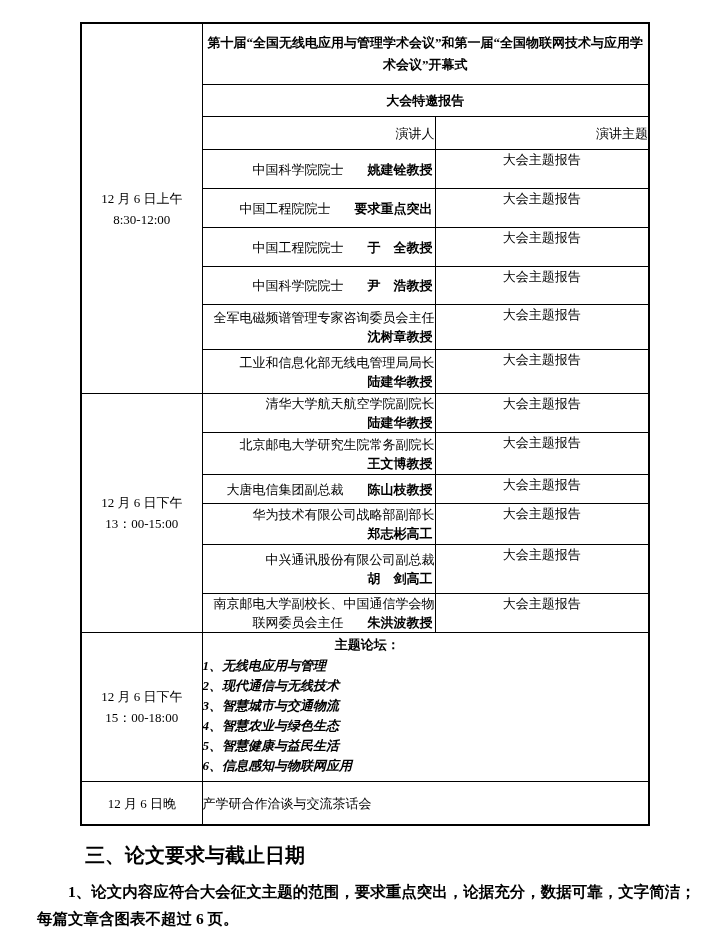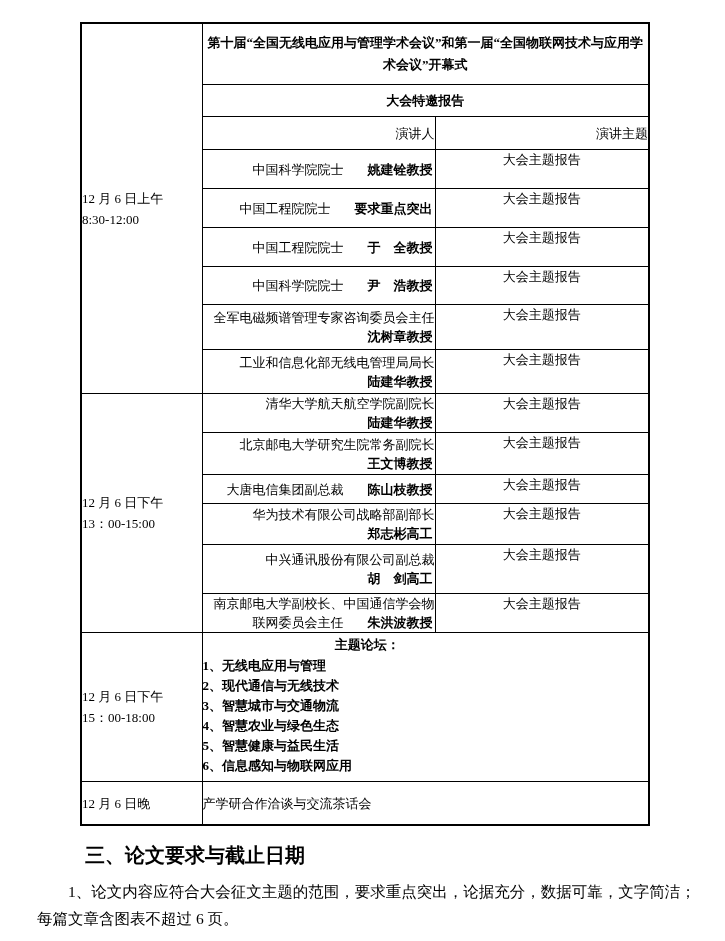--- a/index.html
+++ b/index.html
@@ -10,48 +10,48 @@
   .page { position:relative; width:725px; height:941px; background:#fff; overflow:hidden; }
 
   table.schedule {
     position:absolute; left:80px; top:22px; width:568px;
     border-collapse:collapse; table-layout:fixed;
     font-size:13px; line-height:19px;
     border:2.5px solid #000;
   }
   table.schedule td { border:1.5px solid #000; padding:0; }
 
-  .time-cell   { vertical-align:middle; text-align:left; line-height:21px; }
+  .time-cell   { vertical-align:middle; text-align:center; line-height:21px; }
   .opening-cell{ vertical-align:middle; text-align:center; font-weight:bold; padding:6px 1px; line-height:22px; }
   .invited-cell{ vertical-align:middle; text-align:center; font-weight:bold; }
   .colhead-cell{ vertical-align:middle; text-align:right; font-weight:normal; }
 
   .speaker-cell{ vertical-align:middle; padding:4px 4px 4px 5px;text-align:right; }
   .sp-wrap::after { content:""; display:block; clear:both; }
   .sp-name { float:right; font-weight:bold; margin-left:24px; margin-right:2px; }
 
   .topic-cell { vertical-align:top; text-align:center; padding-top:8px; }
 
   .forum-cell { vertical-align:top; padding:4px 6px 4px 4px; line-height:19px; }
   .forum-heading { font-weight:bold; text-align:center; margin:2px 116px 2px 0; }
-  .forum-item { font-weight:bold; margin:0 0 1px 0; }
+  .forum-item { font-weight:bold; margin:0 0 1px 0;font-style:italic; }
 
   .event-cell { vertical-align:middle; padding-left:6px; }
 
   .rh28{height:28px} .rh31{height:31px} .rh32{height:32px} .rh37{height:37px}
   .rh38{height:38px} .rh40{height:40px} .rh41{height:41px} .rh42{height:42px}
   .rh43{height:43px} .rh44{height:44px} .rh48{height:48px} .rh60{height:60px}
   .rh148{height:148px}
 
   .below { position:absolute; left:0; top:845px; width:725px; }
   .section3-heading {
     margin:0 0 0 85px; font-size:20px; font-weight:bold; line-height:20px;
   }
   .section3-para {
-    margin:13px 25px 0 37px; font-size:15.5px; line-height:27px; text-indent:31px;
+    margin:13px 25px 0 37px; font-size:15.5px; line-height:27px; text-indent:31px;font-weight:bold;
   }
 </style>
 </head>
 <body>
 
 <div class="page">
 
   <table class="schedule">
     <colgroup>
       <col style="width:121px">

